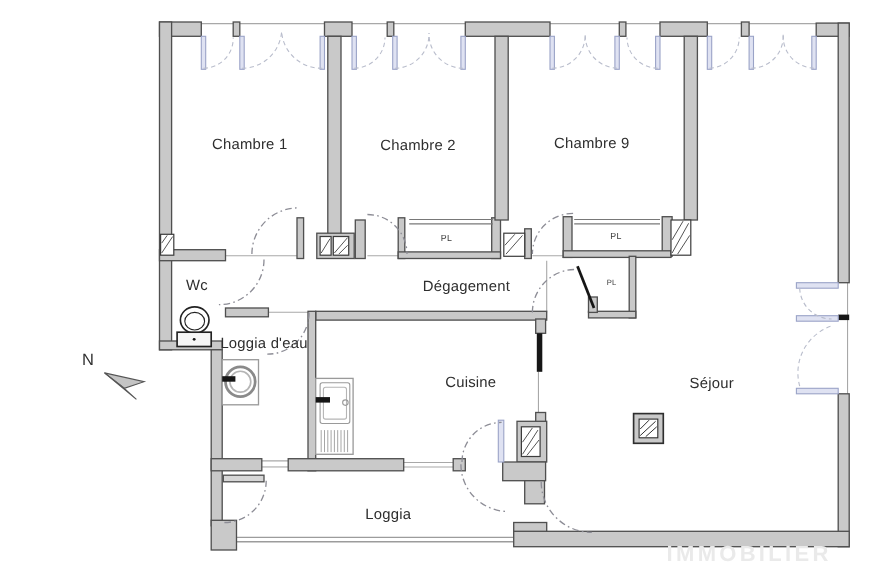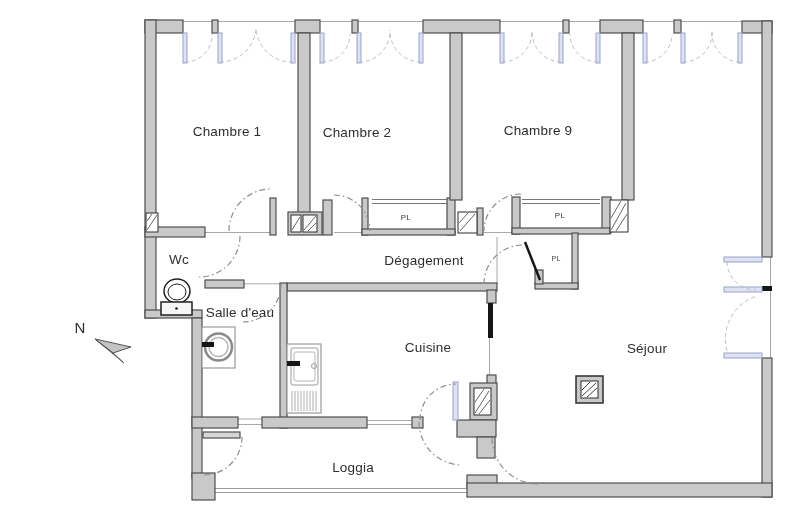--- a/index.html
+++ b/index.html
@@ -245,27 +245,28 @@
     </g>
   </g>
 
   <g stroke="#555555" stroke-width="1">
     <polygon points="95,339 131,347 113,353" fill="#c4c4c4"></polygon>
     <polygon points="95,339 113,353 124,363" fill="#ffffff"></polygon>
   </g>
 </svg>
 
 <div class="lbl" style="left:227px;top:131px;">Chambre 1</div>
-<div class="lbl" style="left:357px;top:132px;">Chambre 2</div>
+<div class="lbl" style="left:380px;top:132px;">Chambre 2</div>
 <div class="lbl" style="left:538px;top:130px;">Chambre 9</div>
 <div class="lbl" style="left:424px;top:260px;">Dégagement</div>
 <div class="lbl" style="left:179px;top:259px;">Wc</div>
-<div class="lbl" style="left:240px;top:312px;">Salle d'eau</div>
+<div class="lbl" style="left:240px;top:312px;">Loggia d'eau</div>
 <div class="lbl" style="left:389px;top:347px;margin-left:39px;">Cuisine</div>
 <div class="lbl" style="left:637px;top:348px;margin-left:10px;">Séjour</div>
 <div class="lbl" style="left:353px;top:467px;">Loggia</div>
 <div class="lbl lbl-small" style="left:406px;top:217px;">PL</div>
 <div class="lbl lbl-small" style="left:560px;top:215px;">PL</div>
 <div class="lbl lbl-tiny" style="left:556px;top:258px;">PL</div>
 <div class="lbl lbl-compass" style="left:80px;top:327px;">N</div>
 
+<div class="watermark">IMMOBILIER</div>
 
 </div>
 
 </body></html>

